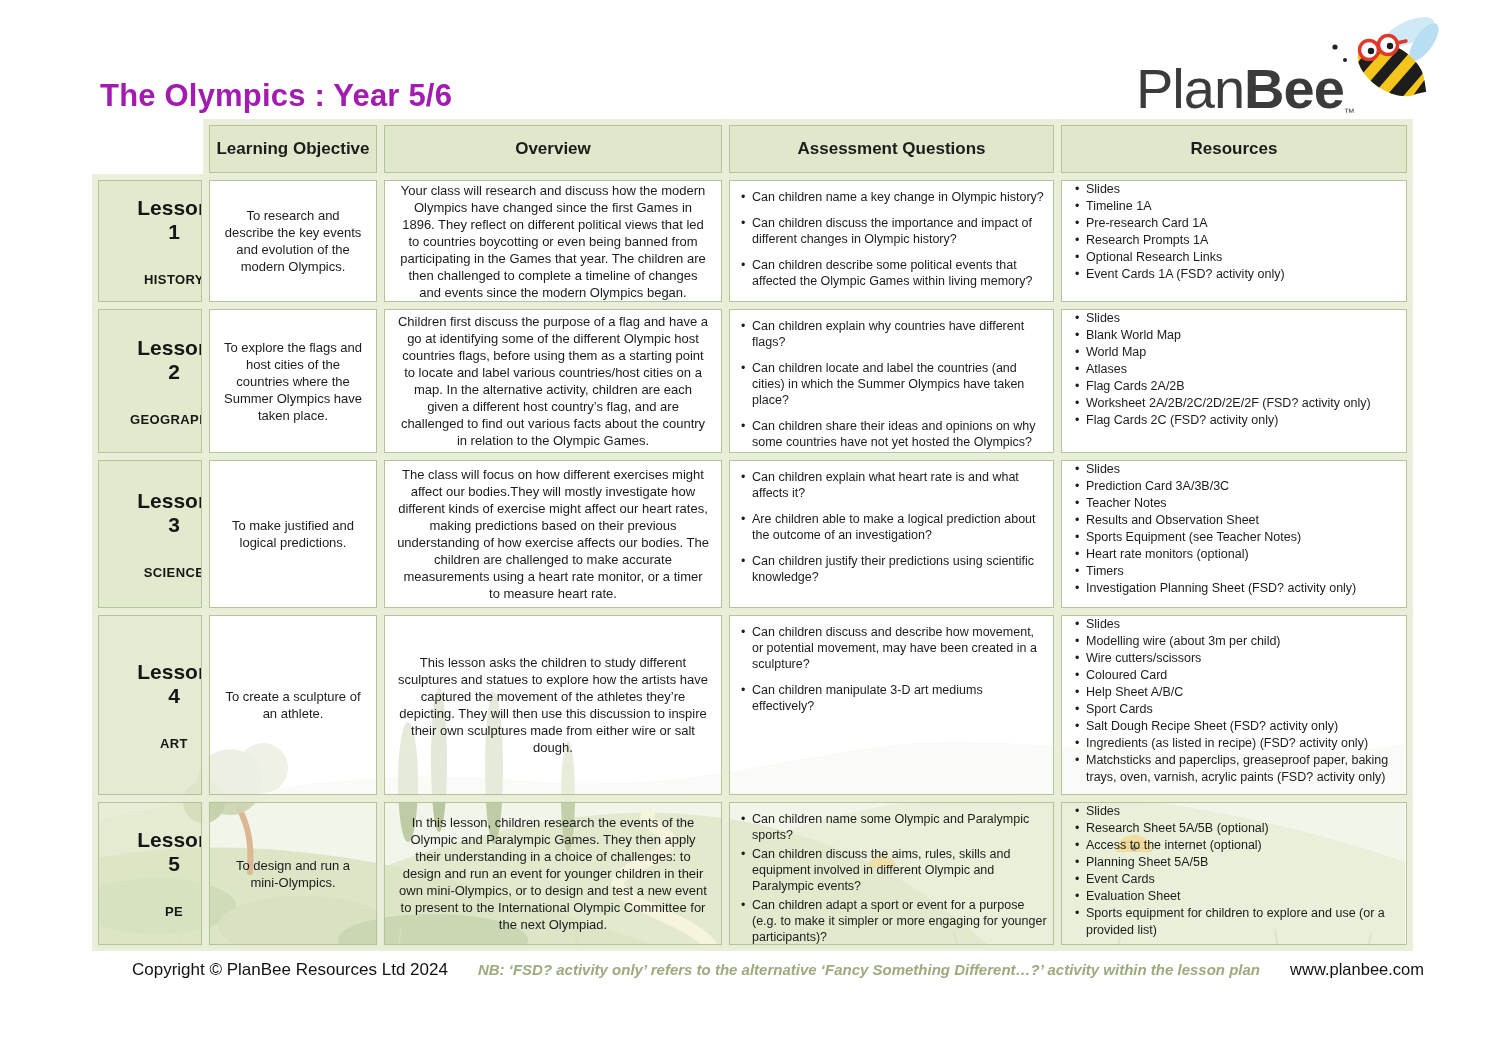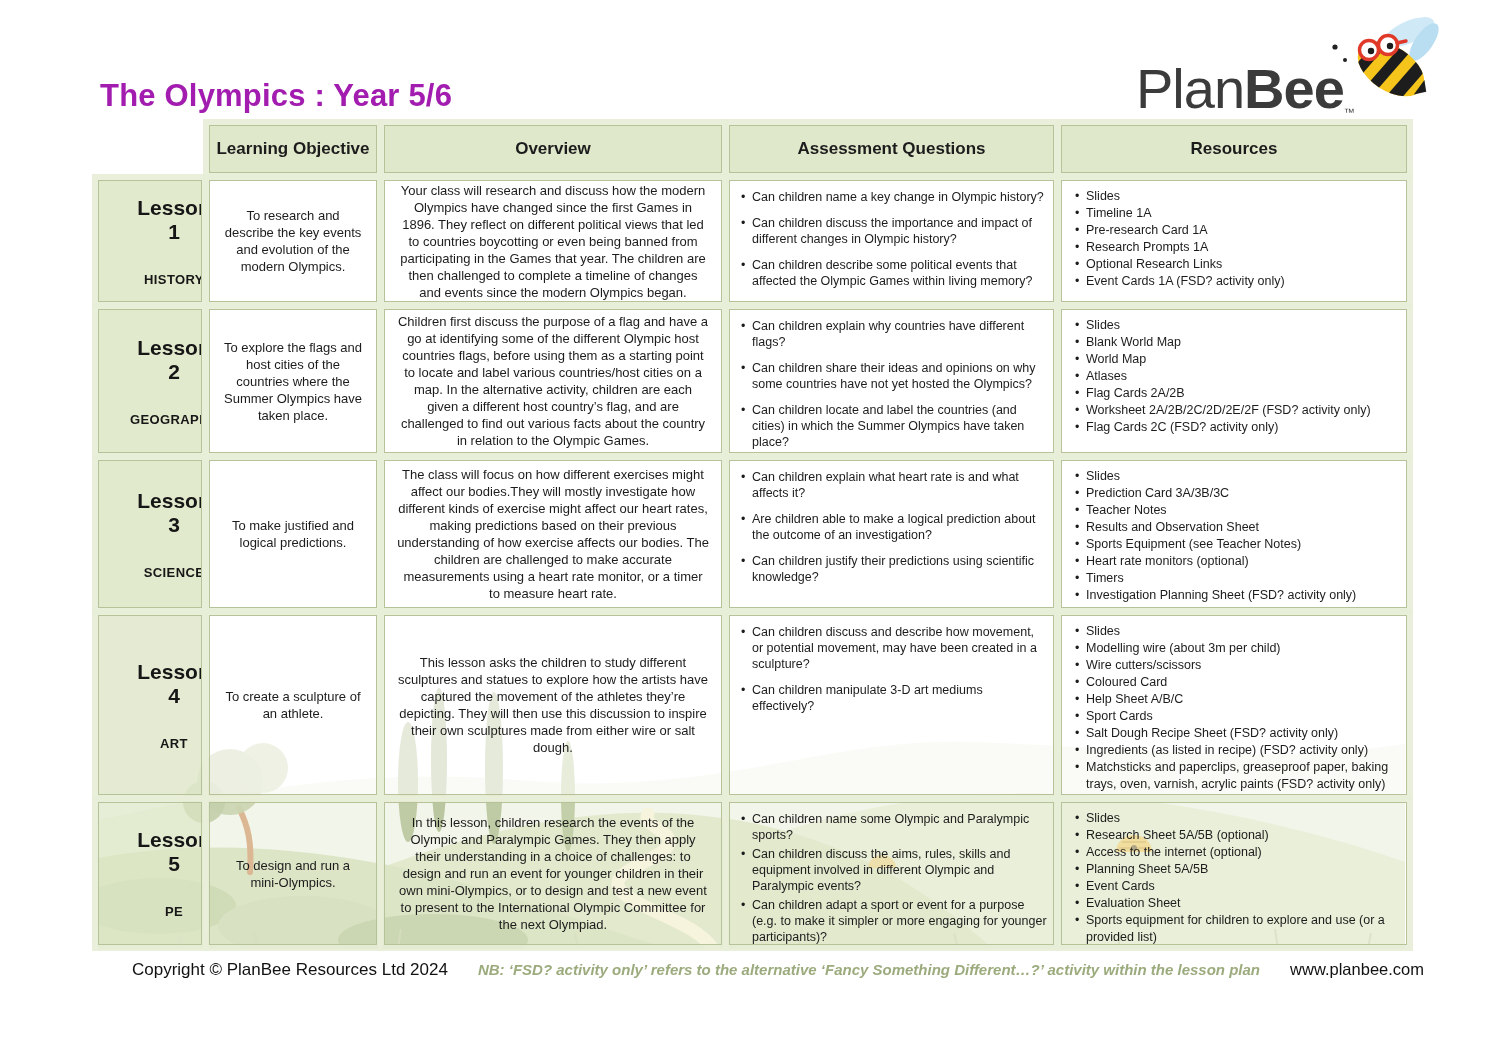--- a/index.html
+++ b/index.html
@@ -67,21 +67,21 @@
     gap:28px; text-align:center;
   }
   .lesson-name { font-size:21px; font-weight:bold; color:#161616; }
   .lesson-subject { font-size:13px; font-weight:bold; letter-spacing:0.4px; color:#161616; }
 
   .center-text {
     display:flex; align-items:center; justify-content:center;
     text-align:center; font-size:13px; line-height:17px; padding:4px 12px;
   }
   .asm-cell { padding:8px 6px 2px 10px; font-size:12.5px; line-height:16px; }
-  .res-cell { padding:7px 4px 2px 12px; font-size:12.5px; line-height:17px; }
+  .res-cell { padding:0 4px 2px 12px; font-size:12.5px; line-height:17px; }
   .bullet { position:relative; padding-left:12px; }
   .bullet::before { content:"\2022"; position:absolute; left:1px; top:0; }
   .asm-cell .bullet { margin-bottom:10px; }
   .asm-cell.tight .bullet { margin-bottom:3px; }
   .res-cell .bullet { margin-bottom:0; }
 
   
   .row-4 .white-cell { background:rgba(255,255,255,0.78); }
   .row-5 .white-cell { background:rgba(255,255,255,0.46); }
   .row-4 .label { background:rgba(226,234,207,0.93);text-align:center; }
@@ -209,22 +209,22 @@
         <div class="lesson-subject">GEOGRAPHY</div>
       </div>
       <div class="cell white-cell center-text col-obj">
         <span>To explore the flags and host cities of the countries where the Summer Olympics have taken place.</span>
       </div>
       <div class="cell white-cell center-text col-ovr">
         <span>Children first discuss the purpose of a flag and have a go at identifying some of the different Olympic host countries flags, before using them as a starting point to locate and label various countries/host cities on a map. In the alternative activity, children are each given a different host country’s flag, and are challenged to find out various facts about the country in relation to the Olympic Games.</span>
       </div>
       <div class="cell white-cell asm-cell col-asm">
         <div class="bullet">Can children explain why countries have different flags?</div>
+        <div class="bullet">Can children locate and label the countries (and cities) in which the Summer Olympics have taken place?</div>
         <div class="bullet">Can children share their ideas and opinions on why some countries have not yet hosted the Olympics?</div>
-        <div class="bullet">Can children locate and label the countries (and cities) in which the Summer Olympics have taken place?</div>
       </div>
       <div class="cell white-cell res-cell col-res">
         <div class="bullet">Slides</div>
         <div class="bullet">Blank World Map</div>
         <div class="bullet">World Map</div>
         <div class="bullet">Atlases</div>
         <div class="bullet">Flag Cards 2A/2B</div>
         <div class="bullet">Worksheet 2A/2B/2C/2D/2E/2F (FSD? activity only)</div>
         <div class="bullet">Flag Cards 2C (FSD? activity only)</div>
       </div>

